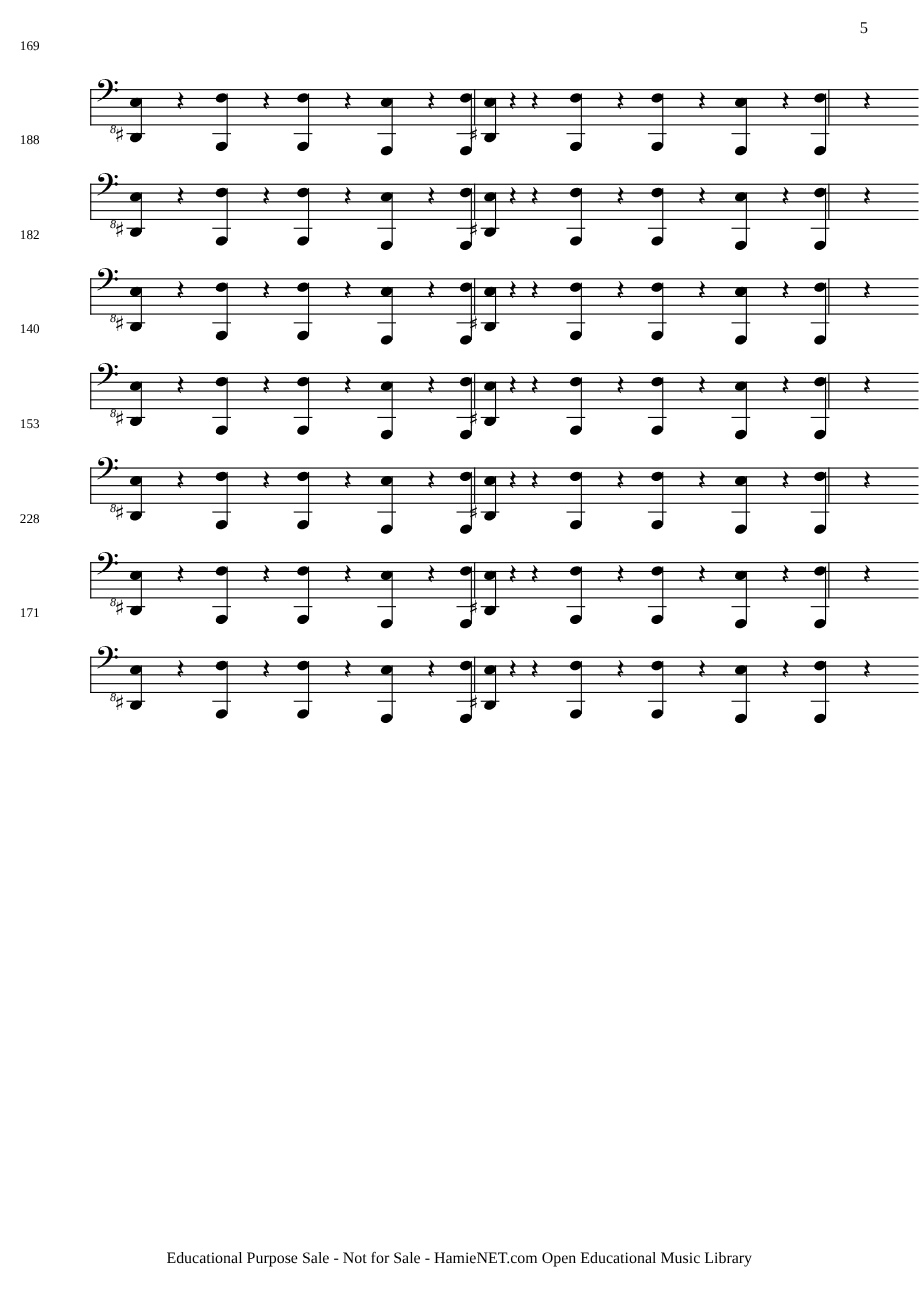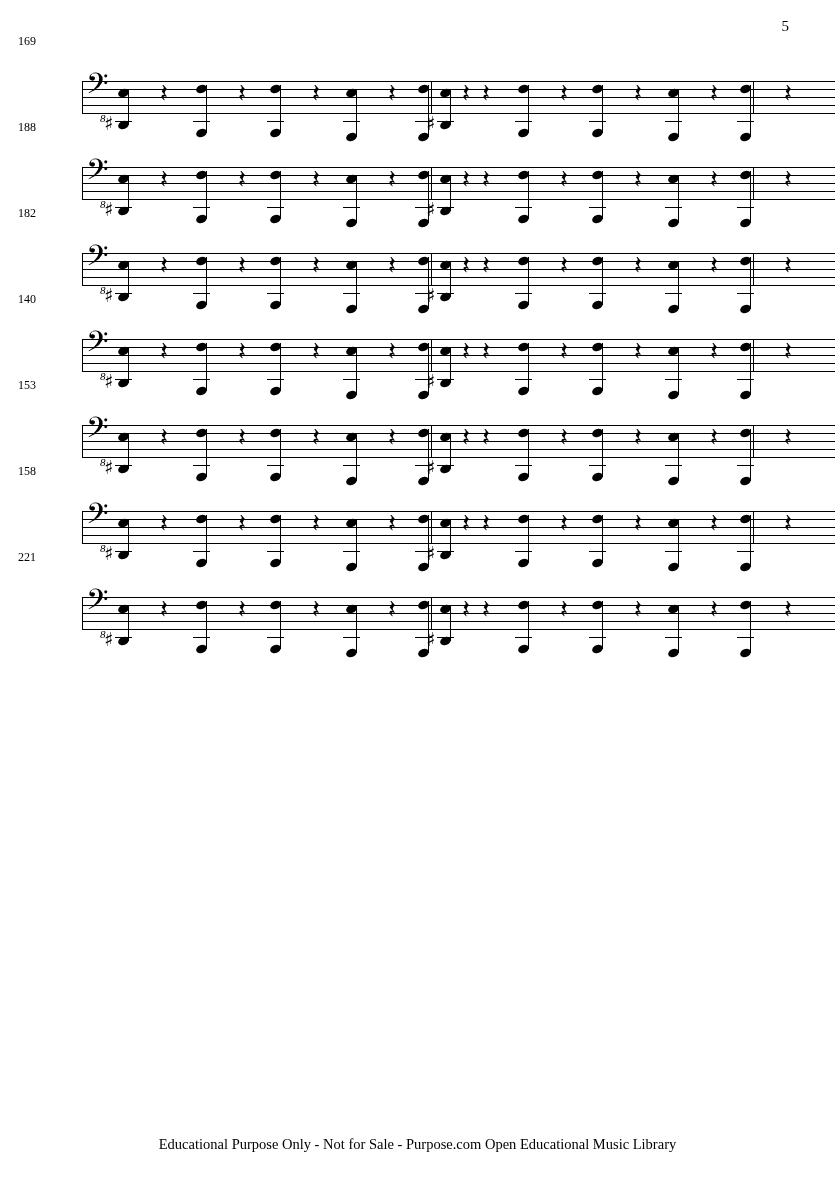--- a/index.html
+++ b/index.html
@@ -473,21 +473,21 @@
       <div class="rest" style="left: 628px; top: -1px;">𝄽</div>
       <div class="note" style="left: 658px; top: 4px;"></div>
       <div class="note" style="left: 658px; top: 52px;"></div>
       <div class="stem" style="left: 668px; top: 4px; height: 52px;"></div>
       <div class="ledger" style="left: 655px; top: 40px;"></div>
       <div class="rest" style="left: 702px; top: -1px;">𝄽</div>
     </div>
 </div>
 
 <div class="system" style="top:464px">
-  <div class="measure-number">158</div>
+  <div class="measure-number">228</div>
   <div class="clef">𝄢</div>
   <div class="clef-8">8</div>
   <div class="staff">
     <div class="staff-line l0"></div>
     <div class="staff-line l1"></div>
     <div class="staff-line l2"></div>
     <div class="staff-line l3"></div>
     <div class="staff-line l4"></div>
     <div class="barline start"></div>
     <div class="barline" style="left:349px"></div>
@@ -541,21 +541,21 @@
       <div class="rest" style="left: 628px; top: -1px;">𝄽</div>
       <div class="note" style="left: 658px; top: 4px;"></div>
       <div class="note" style="left: 658px; top: 52px;"></div>
       <div class="stem" style="left: 668px; top: 4px; height: 52px;"></div>
       <div class="ledger" style="left: 655px; top: 40px;"></div>
       <div class="rest" style="left: 702px; top: -1px;">𝄽</div>
     </div>
 </div>
 
 <div class="system" style="top:550px">
-  <div class="measure-number">221</div>
+  <div class="measure-number">171</div>
   <div class="clef">𝄢</div>
   <div class="clef-8">8</div>
   <div class="staff">
     <div class="staff-line l0"></div>
     <div class="staff-line l1"></div>
     <div class="staff-line l2"></div>
     <div class="staff-line l3"></div>
     <div class="staff-line l4"></div>
     <div class="barline start"></div>
     <div class="barline" style="left:349px"></div>
@@ -607,13 +607,13 @@
       <div class="ledger" style="left: 583px; top: 40px;"></div>
       <div class="rest" style="left: 628px; top: -1px;">𝄽</div>
       <div class="note" style="left: 658px; top: 4px;"></div>
       <div class="note" style="left: 658px; top: 52px;"></div>
       <div class="stem" style="left: 668px; top: 4px; height: 52px;"></div>
       <div class="ledger" style="left: 655px; top: 40px;"></div>
       <div class="rest" style="left: 702px; top: -1px;">𝄽</div>
     </div>
 </div>
 
-<div id="footer">Educational Purpose Only - Not for Sale - Purpose.com Open Educational Music Library</div>
+<div id="footer">Educational Purpose Sale - Not for Sale - HamieNET.com Open Educational Music Library</div>
 
 </body></html>

